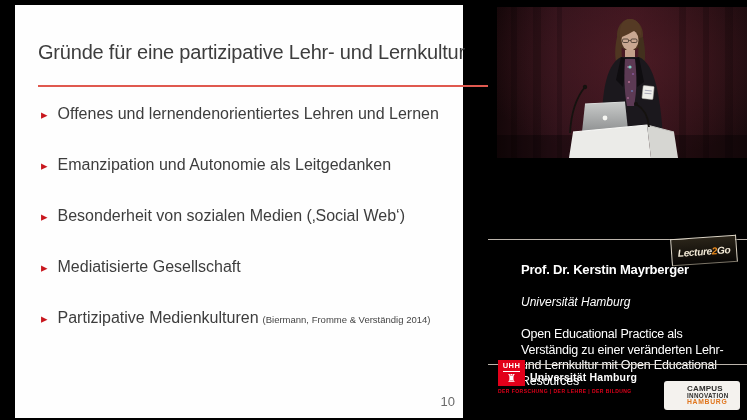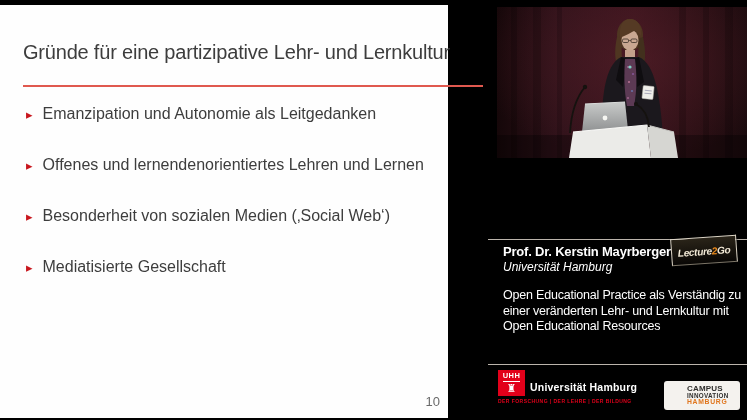--- a/index.html
+++ b/index.html
@@ -1,20 +1,20 @@
 <!DOCTYPE html>
 <html><head>
 <meta charset="utf-8">
 <style>
   html,body{margin:0;padding:0;}
   body{width:747px;height:420px;background:#000;overflow:hidden;position:relative;
        font-family:"Liberation Sans",sans-serif;}
 
   
-  .slide{position:absolute;left:0;top:5px;width:448px;height:413px;background:#fefefe;}
+  .slide{position:absolute;left:15px;top:5px;width:448px;height:413px;background:#fefefe;}
   .slide-title{position:absolute;left:23px;top:36px;font-size:20px;color:#3d3d3d;
                letter-spacing:-0.2px;white-space:nowrap;}
   .title-rule{position:absolute;left:23px;top:80px;width:460px;height:2px;background:#e0594f;}
   .bullets{position:absolute;left:26px;top:98px;margin:0;padding:0;list-style:none;width:440px;}
   .bullets li{margin:0 0 29px 0;font-size:16px;line-height:21px;color:#3d3d3d;white-space:nowrap;}
   .bullet-marker{color:#c8161d;font-size:13px;margin-right:10px;}
   .bullet-note{font-size:9.5px;color:#454545;margin-left:4px;}
   .page-num{position:absolute;right:8px;bottom:9px;font-size:13px;color:#6a6a6a;}
 
   
@@ -26,28 +26,28 @@
 
   .l2g-badge{position:absolute;left:183px;top:237px;width:58px;padding:3px 3px 4px;
              background:linear-gradient(180deg,#2a2419,#090705);
              border:1px solid #ddd5c6;border-bottom-color:#7c7567;
              transform:rotate(-4deg);text-align:center;box-shadow:0 1px 2px #000;}
   .l2g-badge span{font-size:10px;font-weight:bold;font-style:italic;letter-spacing:-0.3px;}
   .l2g-lecture,.l2g-go{color:#f2e9d6;}
   .l2g-two{color:#e8891d;}
 
   .info{position:absolute;left:15px;top:244px;width:242px;color:#fff;}
-  .info p{margin:0;}
+  .info p{margin:18px;}
   .speaker-name{font-size:13px;font-weight:bold;letter-spacing:-0.2px;margin-bottom:1px!important;}
   .speaker-affil{font-size:12px;font-style:italic;margin-bottom:14px!important;}
   .talk-title{font-size:12.5px;line-height:15.5px;letter-spacing:-0.2px;margin-bottom:5px!important;}
   .talk-meta{font-size:12.5px;line-height:15.5px;letter-spacing:-0.2px;}
 
   
-  .uhh-box{position:absolute;left:10px;top:370px;}
+  .uhh-box{position:absolute;left:10px;top:360px;}
   .uhh-row{display:flex;align-items:flex-end;gap:5px;}
   .uhh-square{width:27px;height:26px;background:#e2001a;display:flex;flex-direction:column;
               align-items:center;justify-content:center;}
   .uhh-abbr{color:#fff;font-size:7.5px;font-weight:bold;letter-spacing:.5px;line-height:8px;
             border-bottom:1px solid #fff;padding-bottom:1px;}
   .uhh-castle{color:#fff;font-size:11px;line-height:12px;}
   .uhh-name{color:#fff;font-size:10.5px;font-weight:bold;letter-spacing:.2px;padding-bottom:3px;
             white-space:nowrap;}
   .uhh-tagline{color:#e2001a;font-size:5px;font-weight:bold;letter-spacing:.45px;margin-top:2px;
                white-space:nowrap;}
@@ -60,24 +60,25 @@
   .ci-l2{font-size:6.3px;font-weight:bold;color:#2e2d2b;letter-spacing:.3px;}
   .ci-l3{font-size:6.8px;font-weight:bold;color:#e0761e;letter-spacing:.7px;}
 </style>
 </head>
 <body>
 
 <div class="slide">
   <div class="slide-title">Gründe für eine partizipative Lehr- und Lernkultur</div>
   <div class="title-rule"></div>
   <ul class="bullets">
+    <li><span class="bullet-marker">▸</span><span>Offenes und lernendenorientiertes Lehren und Lernen</span></li>
     <li><span class="bullet-marker">▸</span><span>Emanzipation und Autonomie als Leitgedanken</span></li>
-    <li><span class="bullet-marker">▸</span><span>Offenes und lernendenorientiertes Lehren und Lernen</span></li>
     <li><span class="bullet-marker">▸</span><span>Besonderheit von sozialen Medien (‚Social Web‘)</span></li>
     <li><span class="bullet-marker">▸</span><span>Mediatisierte Gesellschaft</span></li>
+    <li><span class="bullet-marker">▸</span><span>Partizipative Medienkulturen</span><span class="bullet-note">(Biermann, Fromme &amp; Verständig 2014)</span></li>
   </ul>
   <div class="page-num">10</div>
 </div>
 
 <div class="right-panel">
 
   <div class="video">
     <svg width="250" height="151" viewBox="0 0 250 151">
       <defs>
         <linearGradient id="curtain" x1="0" y1="0" x2="1" y2="0">

